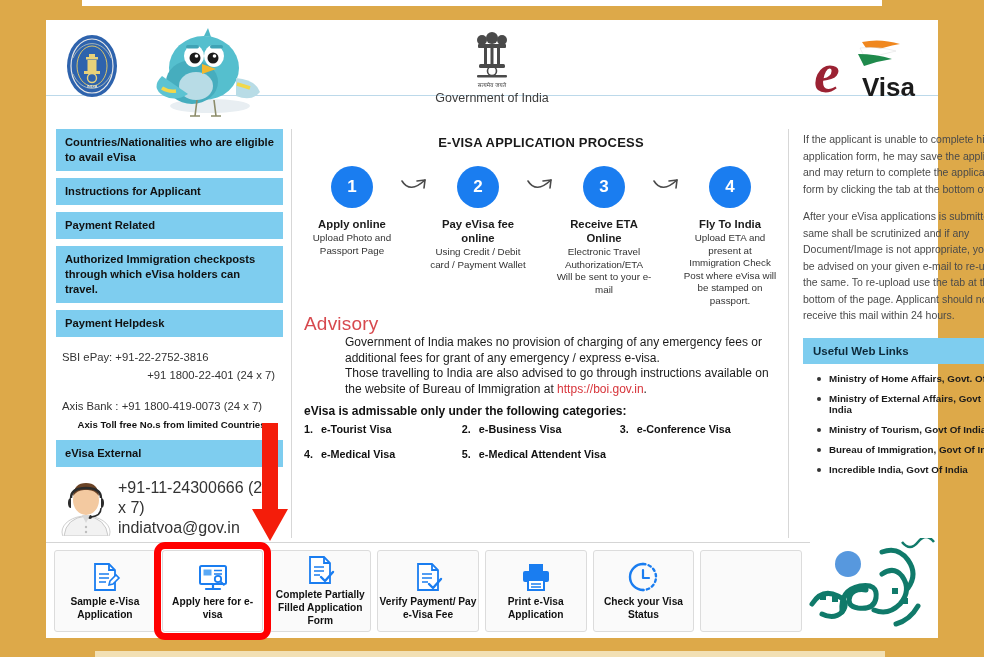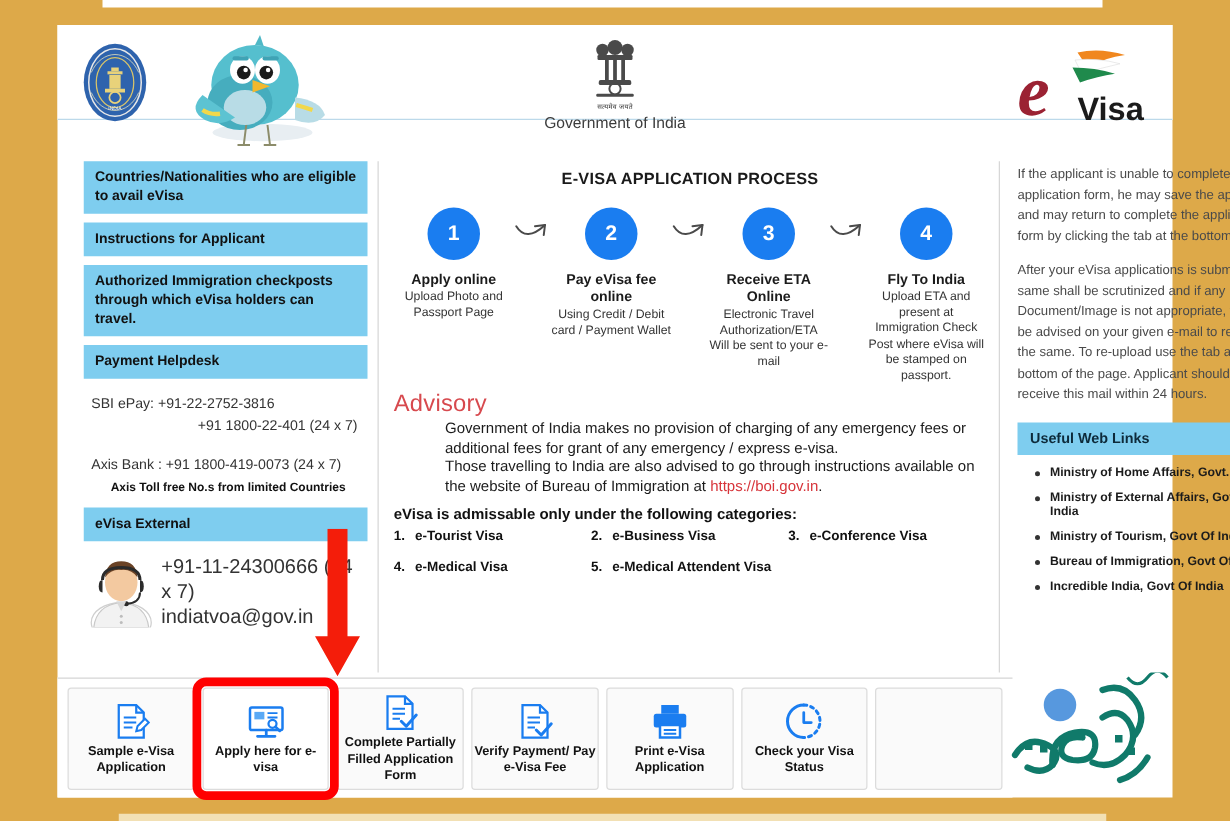--- a/index.html
+++ b/index.html
@@ -41,21 +41,21 @@
   }
   .goi-emblem { width: 42px; height: 56px; display: block; margin: 0 auto; }
   .goi-hindi { font-size: 5.5px; color: #3a3a3a; letter-spacing: .2px; margin-top:-3px;}
   .goi-label { font-size: 12.5px; color: #3c3c3c; margin-top: 2px; font-family:"Liberation Sans",sans-serif; }
 
   .evisa-logo { position: absolute; right: 22px; top: 14px; width: 116px; height: 74px; }
 
   
   .body-area {
     position: absolute; left: 0; top: 101px; width: 892px; height: 421px;
-    display: flex; padding: 8px 10px 4px 21px; gap: 8px;
+    display: flex; padding: 8px 10px 4px 10px; gap: 8px;
   }
 
   
   .sidebar { width: 227px; flex: 0 0 227px; }
   .side-box {
     background: #7ecdef; color: #111; font-weight: bold;
     font-size: 11.2px; line-height: 15px; padding: 6px 8px 6px 9px;
     margin-bottom: 7px;
   }
   .helpdesk-lines { font-size: 11.3px; color: #333; line-height: 18px; padding: 4px 2px 0 6px; }
@@ -211,20 +211,21 @@
         <text x="14" y="58" font-size="58" font-style="italic" font-weight="bold" fill="#9b2233" font-family="Liberation Serif, serif">e</text>
         <text x="62" y="62" font-size="26" font-weight="bold" fill="#1b1b1b" font-family="Liberation Sans, sans-serif">Visa</text>
       </svg>
     </div>
 
     <div class="body-area">
 
       <div class="sidebar">
         <div class="side-box">Countries/Nationalities who are eligible to avail eVisa</div>
         <div class="side-box">Instructions for Applicant</div>
+        <div class="side-box">Payment Related</div>
         <div class="side-box">Authorized Immigration checkposts through which eVisa holders can travel.</div>
         <div class="side-box">Payment Helpdesk</div>
 
         <div class="helpdesk-lines">
           <div>SBI ePay: +91-22-2752-3816</div>
           <div class="ind">+91 1800-22-401 (24 x 7)</div>
           <div class="gap"></div>
           <div>Axis Bank : +91 1800-419-0073 (24 x 7)</div>
           <div class="axis-note">Axis Toll free No.s from limited Countries</div>
         </div>

